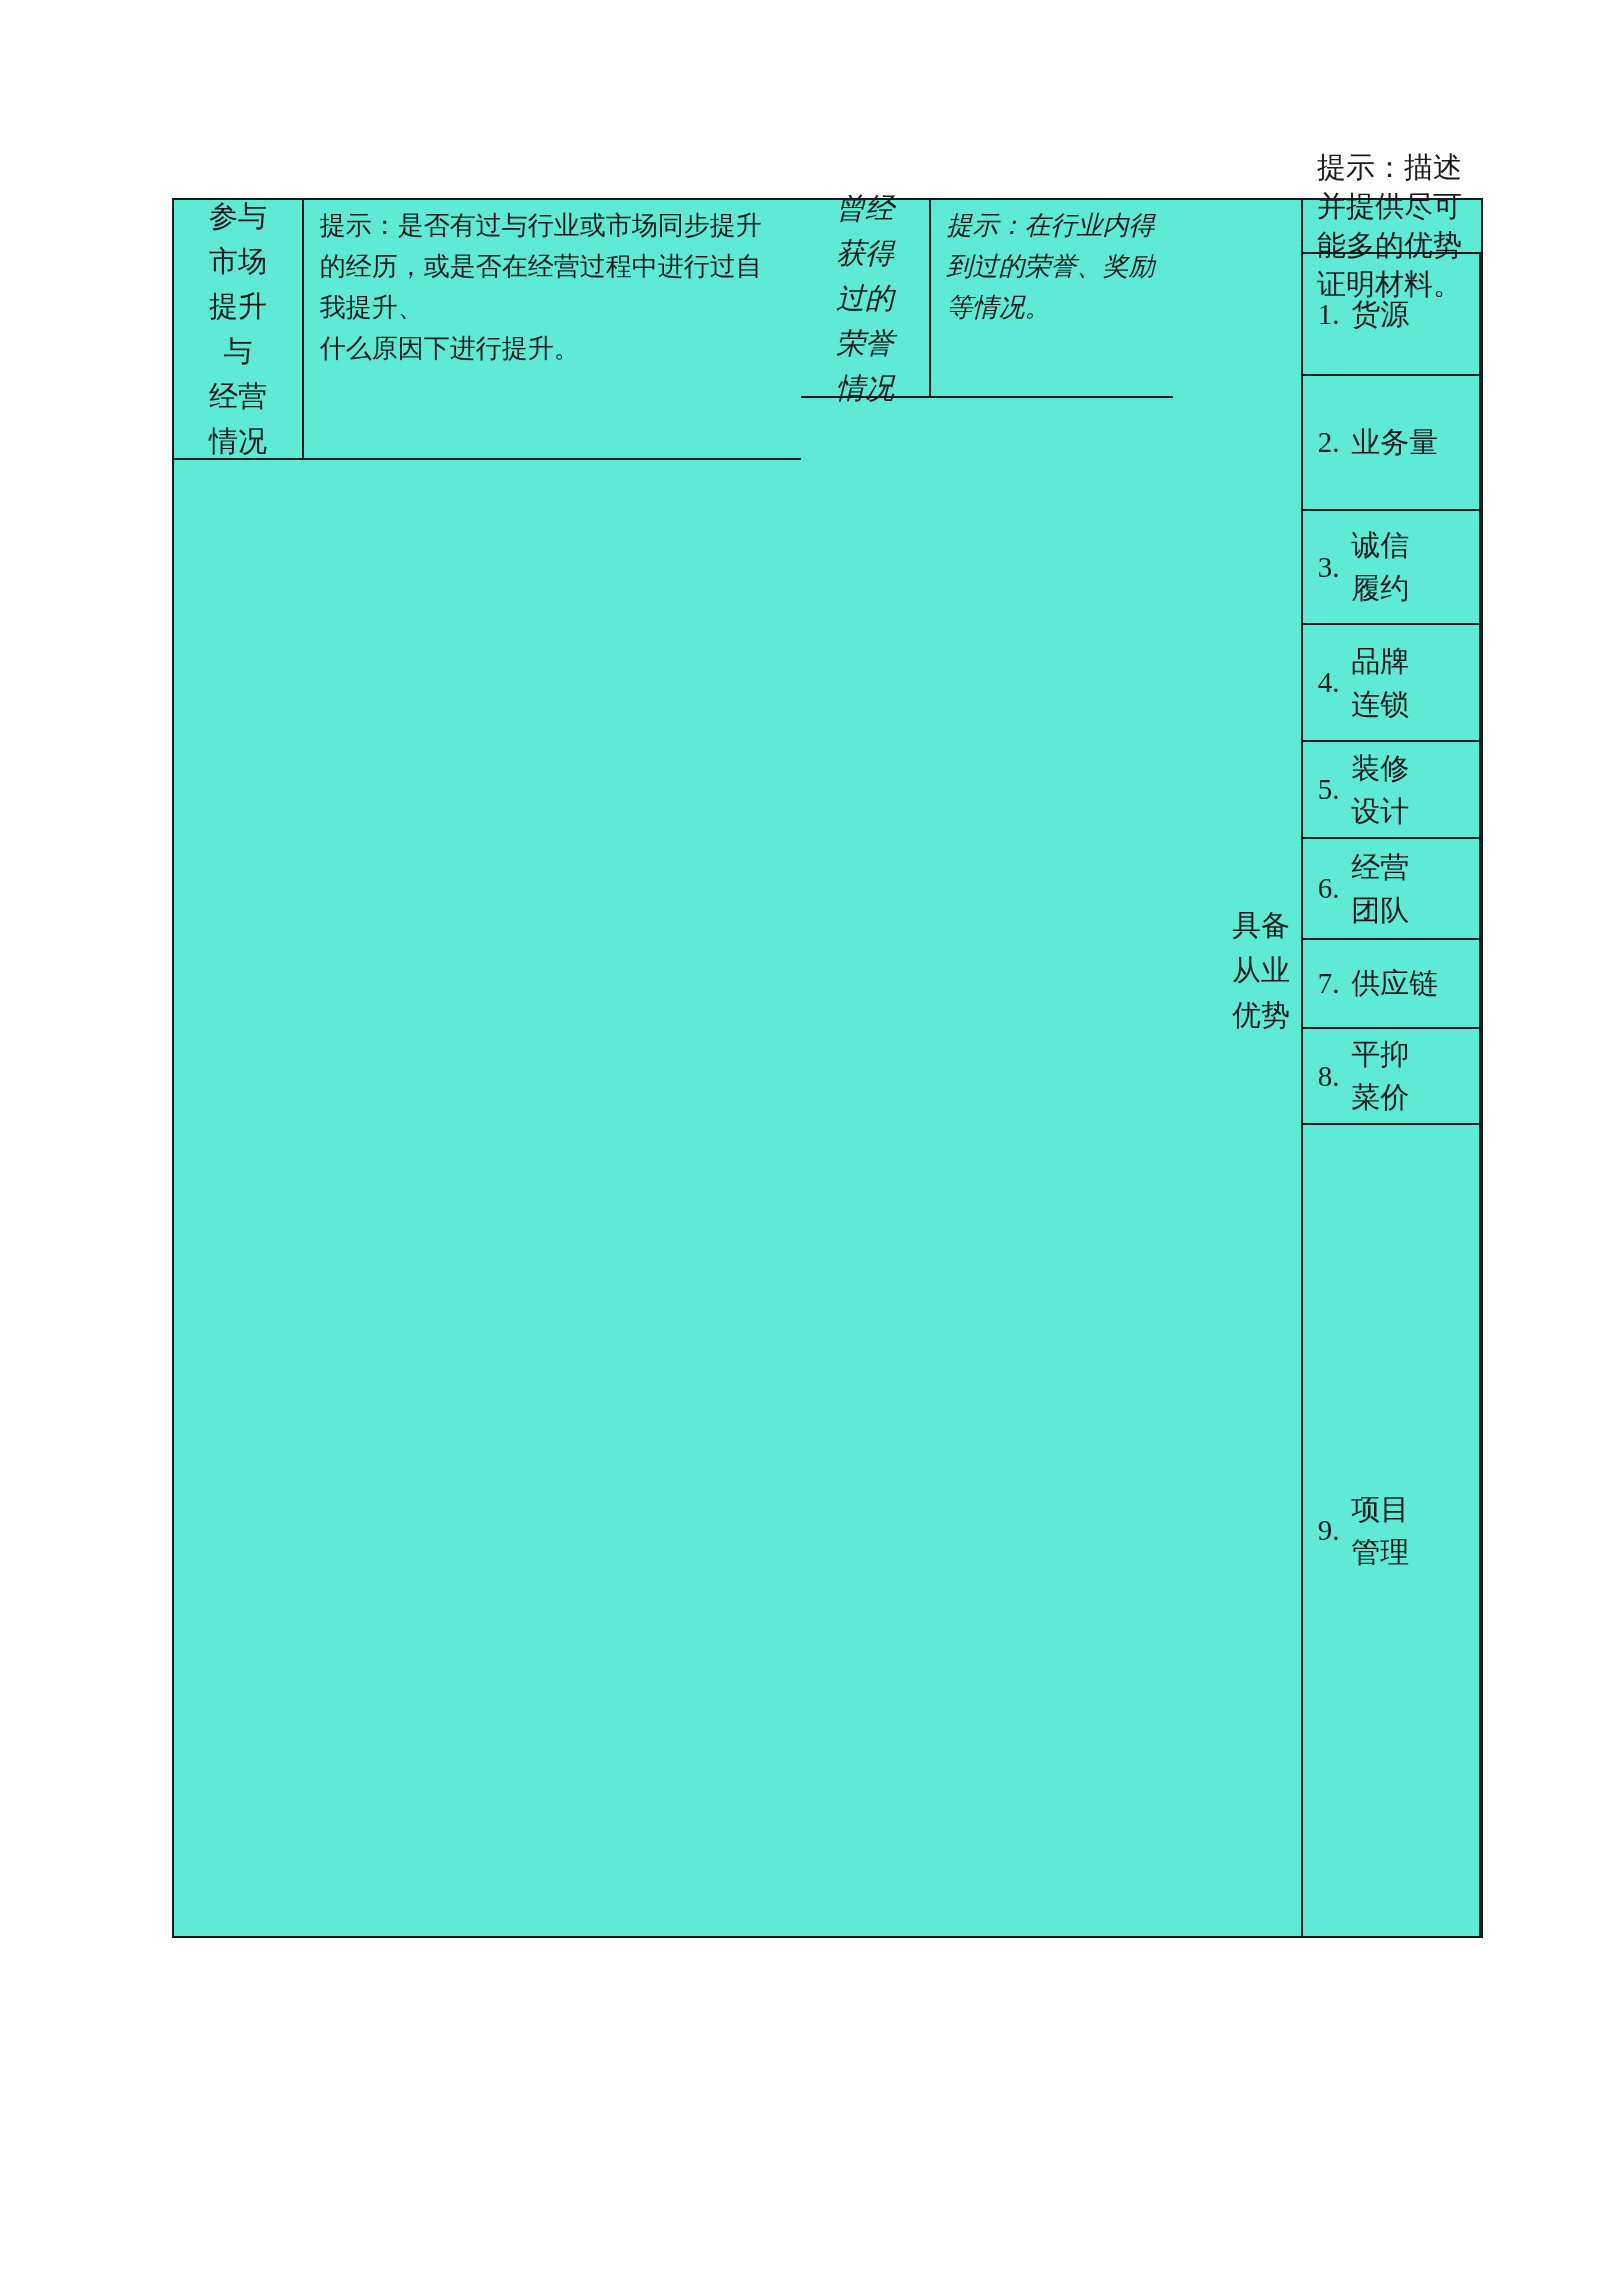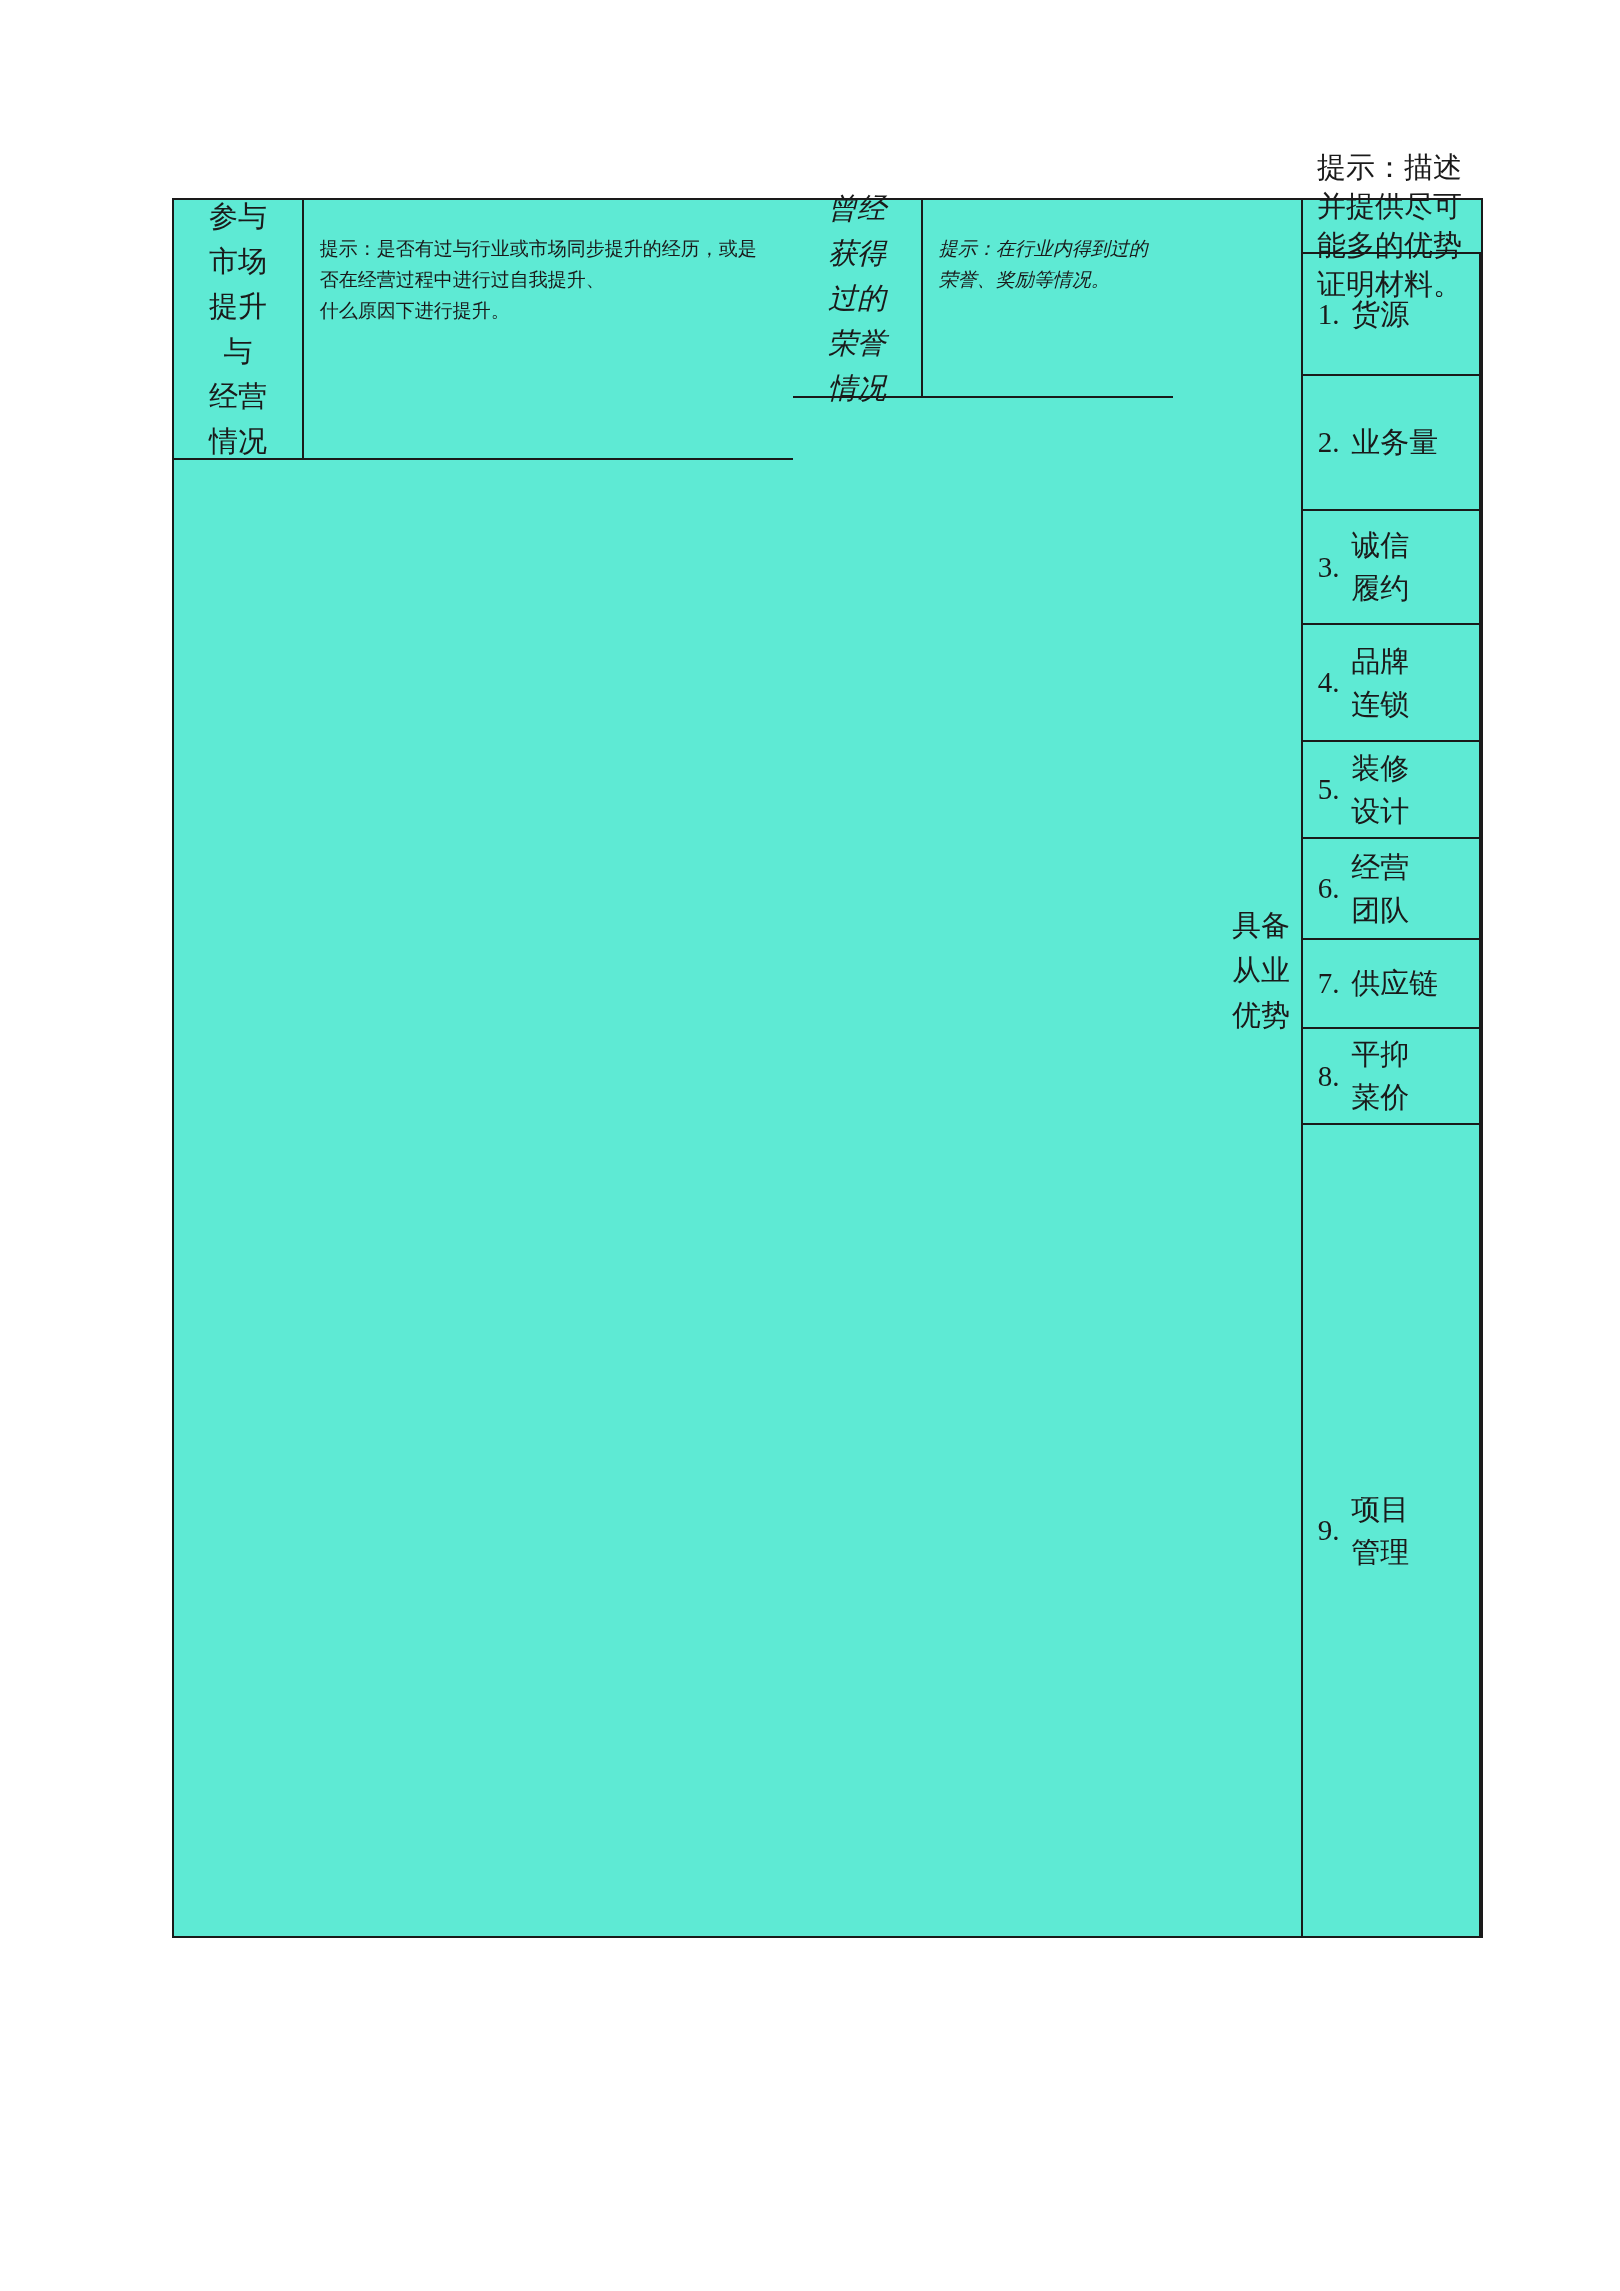--- a/index.html
+++ b/index.html
@@ -40,23 +40,22 @@
     text-align: center;
     font-size: 29px;
     line-height: 45px;
   }
   .label-cell .label-block { width: 100%; }
   .row.r4 .label-block { transform: translateY(-98px); margin-left: 48px; }
 
   .content-cell {
     flex: 1;
     padding: 4.9px 17.6px 0 15.7px;
-    font-size: 19px;
-    line-height: 31px;
-    margin-top: 28px;
+    font-size: 26px;
+    line-height: 41px;
   }
 
   .content-col { flex: 1; display: flex; flex-direction: column; }
 
   .hint-row {
     height: 54px;
     flex: 0 0 54px;
     border-bottom: 2.9px solid #1a1a1a;
     display: flex;
     align-items: center;

